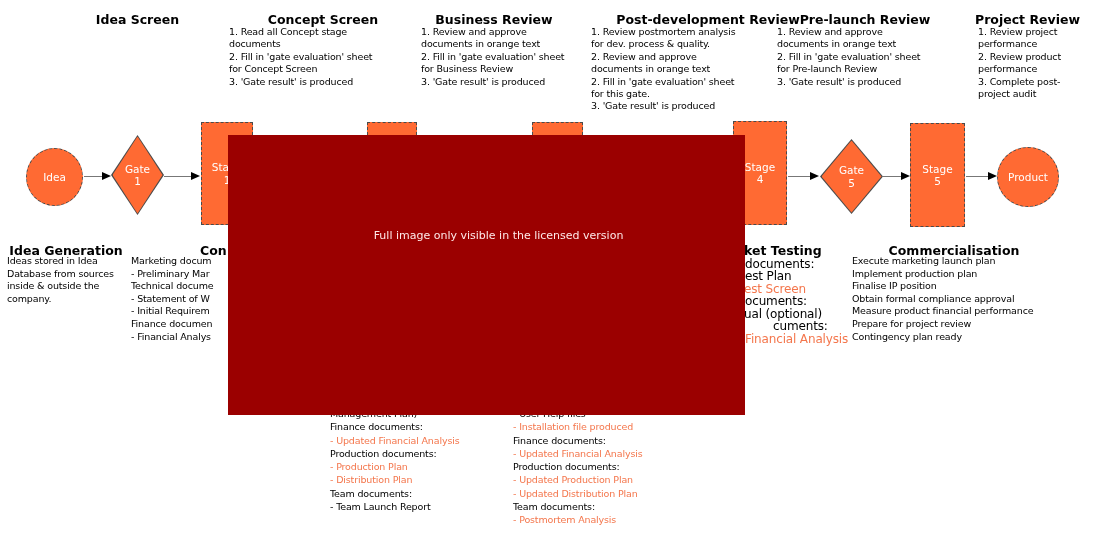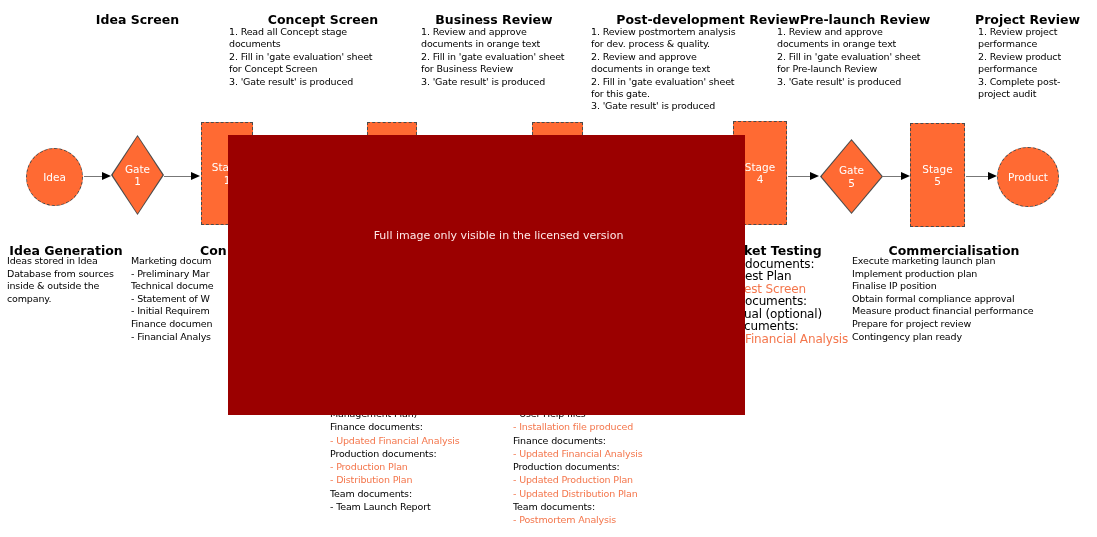--- a/index.html
+++ b/index.html
@@ -148,21 +148,21 @@
 - Initial Requirem
 Finance documen
 - Financial Analys</div>
 
   <div class="bttl" style="left:744px">ket Testing</div>
   <div class="ln" style="left:745px;top:257px">documents:</div>
   <div class="ln" style="left:745px;top:269px">est Plan</div>
   <div class="ln org" style="left:744px;top:282px">est Screen</div>
   <div class="ln" style="left:745px;top:294px">ocuments:</div>
   <div class="ln" style="left:744px;top:307px">ual (optional)</div>
-  <div class="ln" style="left:744px;top:319px">cuments:</div>
+  <div class="ln" style="left:773px;top:319px">cuments:</div>
   <div class="ln org" style="left:745px;top:332px">Financial Analysis</div>
 
   <div class="bttl ctr" style="left:854px;width:200px">Commercialisation</div>
   <div class="bbody" style="left:852px">Execute marketing launch plan
 Implement production plan
 Finalise IP position
 Obtain formal compliance approval
 Measure product financial performance
 Prepare for project review
 Contingency plan ready</div>

